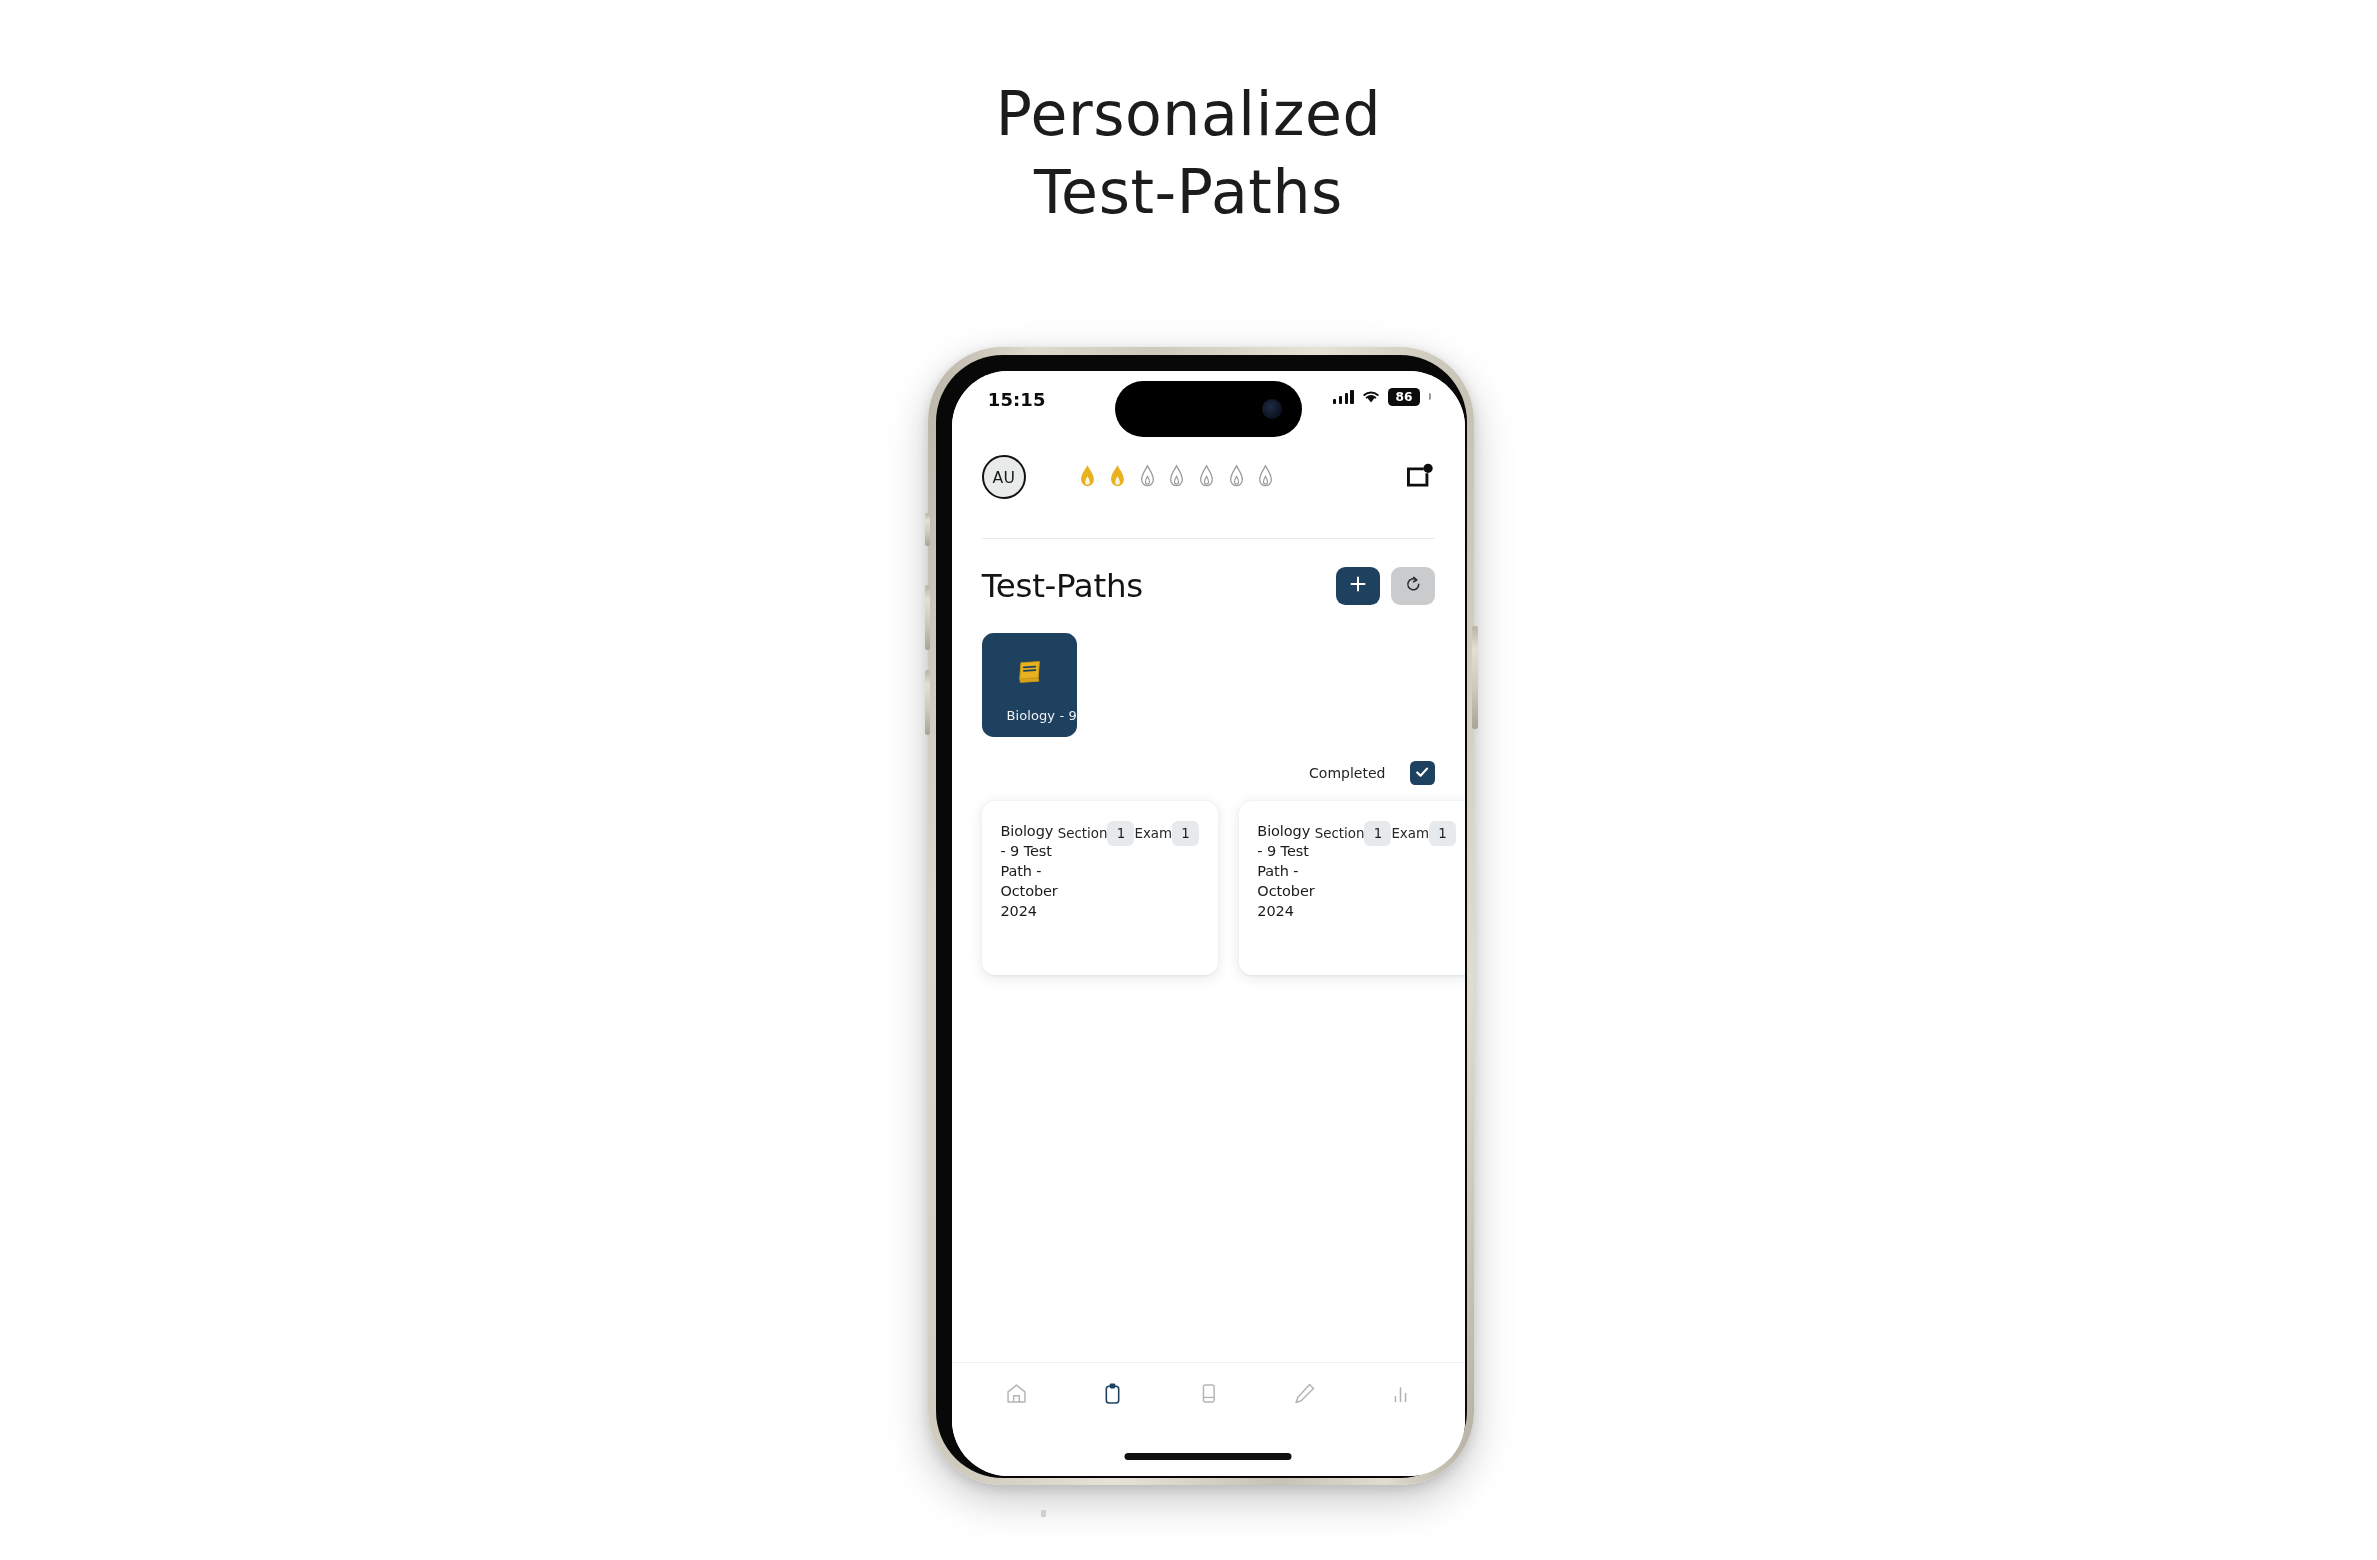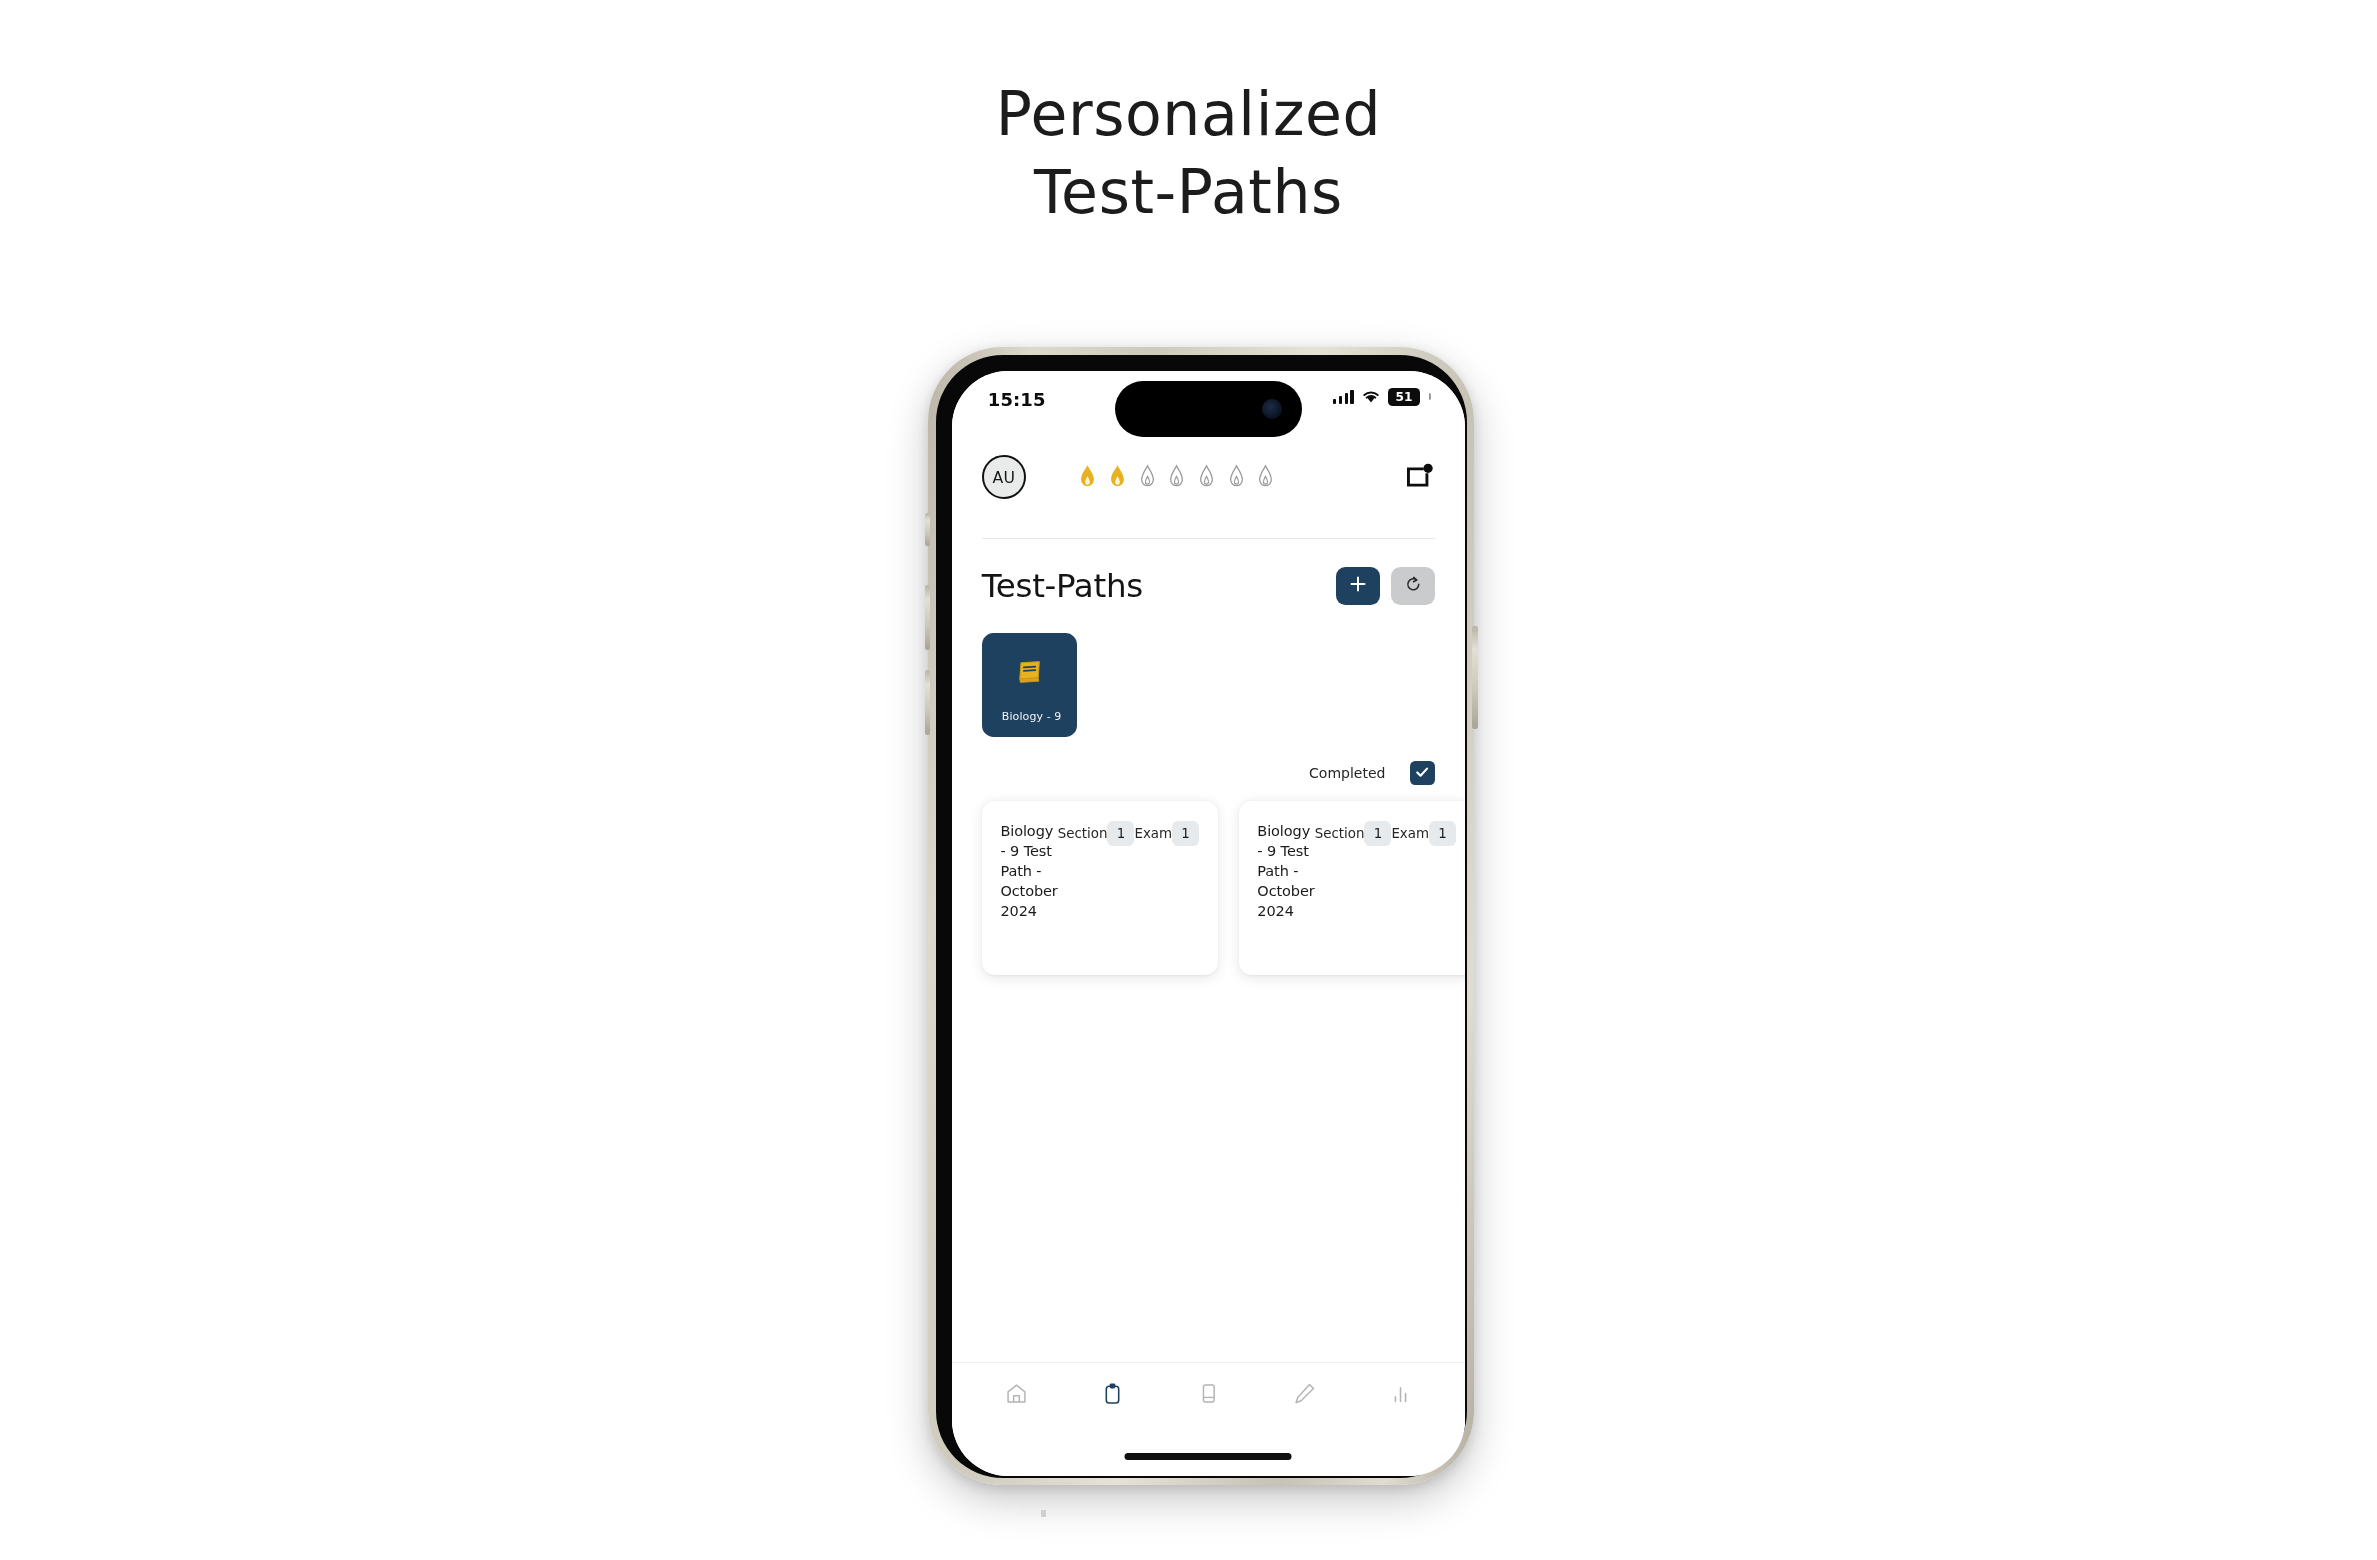--- a/index.html
+++ b/index.html
@@ -231,25 +231,24 @@
   }
   .subject-icon {
     position: absolute;
     top: 25.5px; left: 50%;
     transform: translateX(-50%);
     width: 30px; height: 28px;
   }
   .subject-label {
     position: absolute;
     bottom: 14px; left: 0; width: 100%;
-    text-align: left;
-    font-size: 11px;
+    text-align: right;
+    font-size: 13px;
     color: #f1f2f3;
     letter-spacing: 0.1px;
-    margin-left: 20px;
   }
 
   
   .completed-row {
     position: absolute;
     right: 30px; top: 390px;
     display: flex;
     align-items: center;
     gap: 25px;
   }
@@ -394,21 +393,21 @@
                   <i></i>
                   <i></i>
               </span>
               <span class="sb-wifi">
                 <svg viewBox="0 0 34 26" width="20" height="15" aria-hidden="true">
                   <path d="M17 23.2 L10.6 15.2 a9.6 9.6 0 0 1 12.8 0 Z" fill="#0c0c0c"></path>
                   <path d="M5.4 10.4 a17.2 17.2 0 0 1 23.2 0" stroke="#0c0c0c" stroke-width="3.4" fill="none" stroke-linecap="round"></path>
                   <path d="M9.4 15 a11.4 11.4 0 0 1 15.2 0" stroke="#0c0c0c" stroke-width="3.2" fill="none" stroke-linecap="round"></path>
                 </svg>
               </span>
-              <span class="sb-batt">51</span>
+              <span class="sb-batt">86</span>
               <span class="sb-batt-tip"></span>
             </div>
           </div>
 
           <div class="topbar">
             <div class="avatar">AU</div>
 
             <div class="streak">
               <span class="flame">
                 <svg viewBox="0 0 36 46" width="21" height="27">

